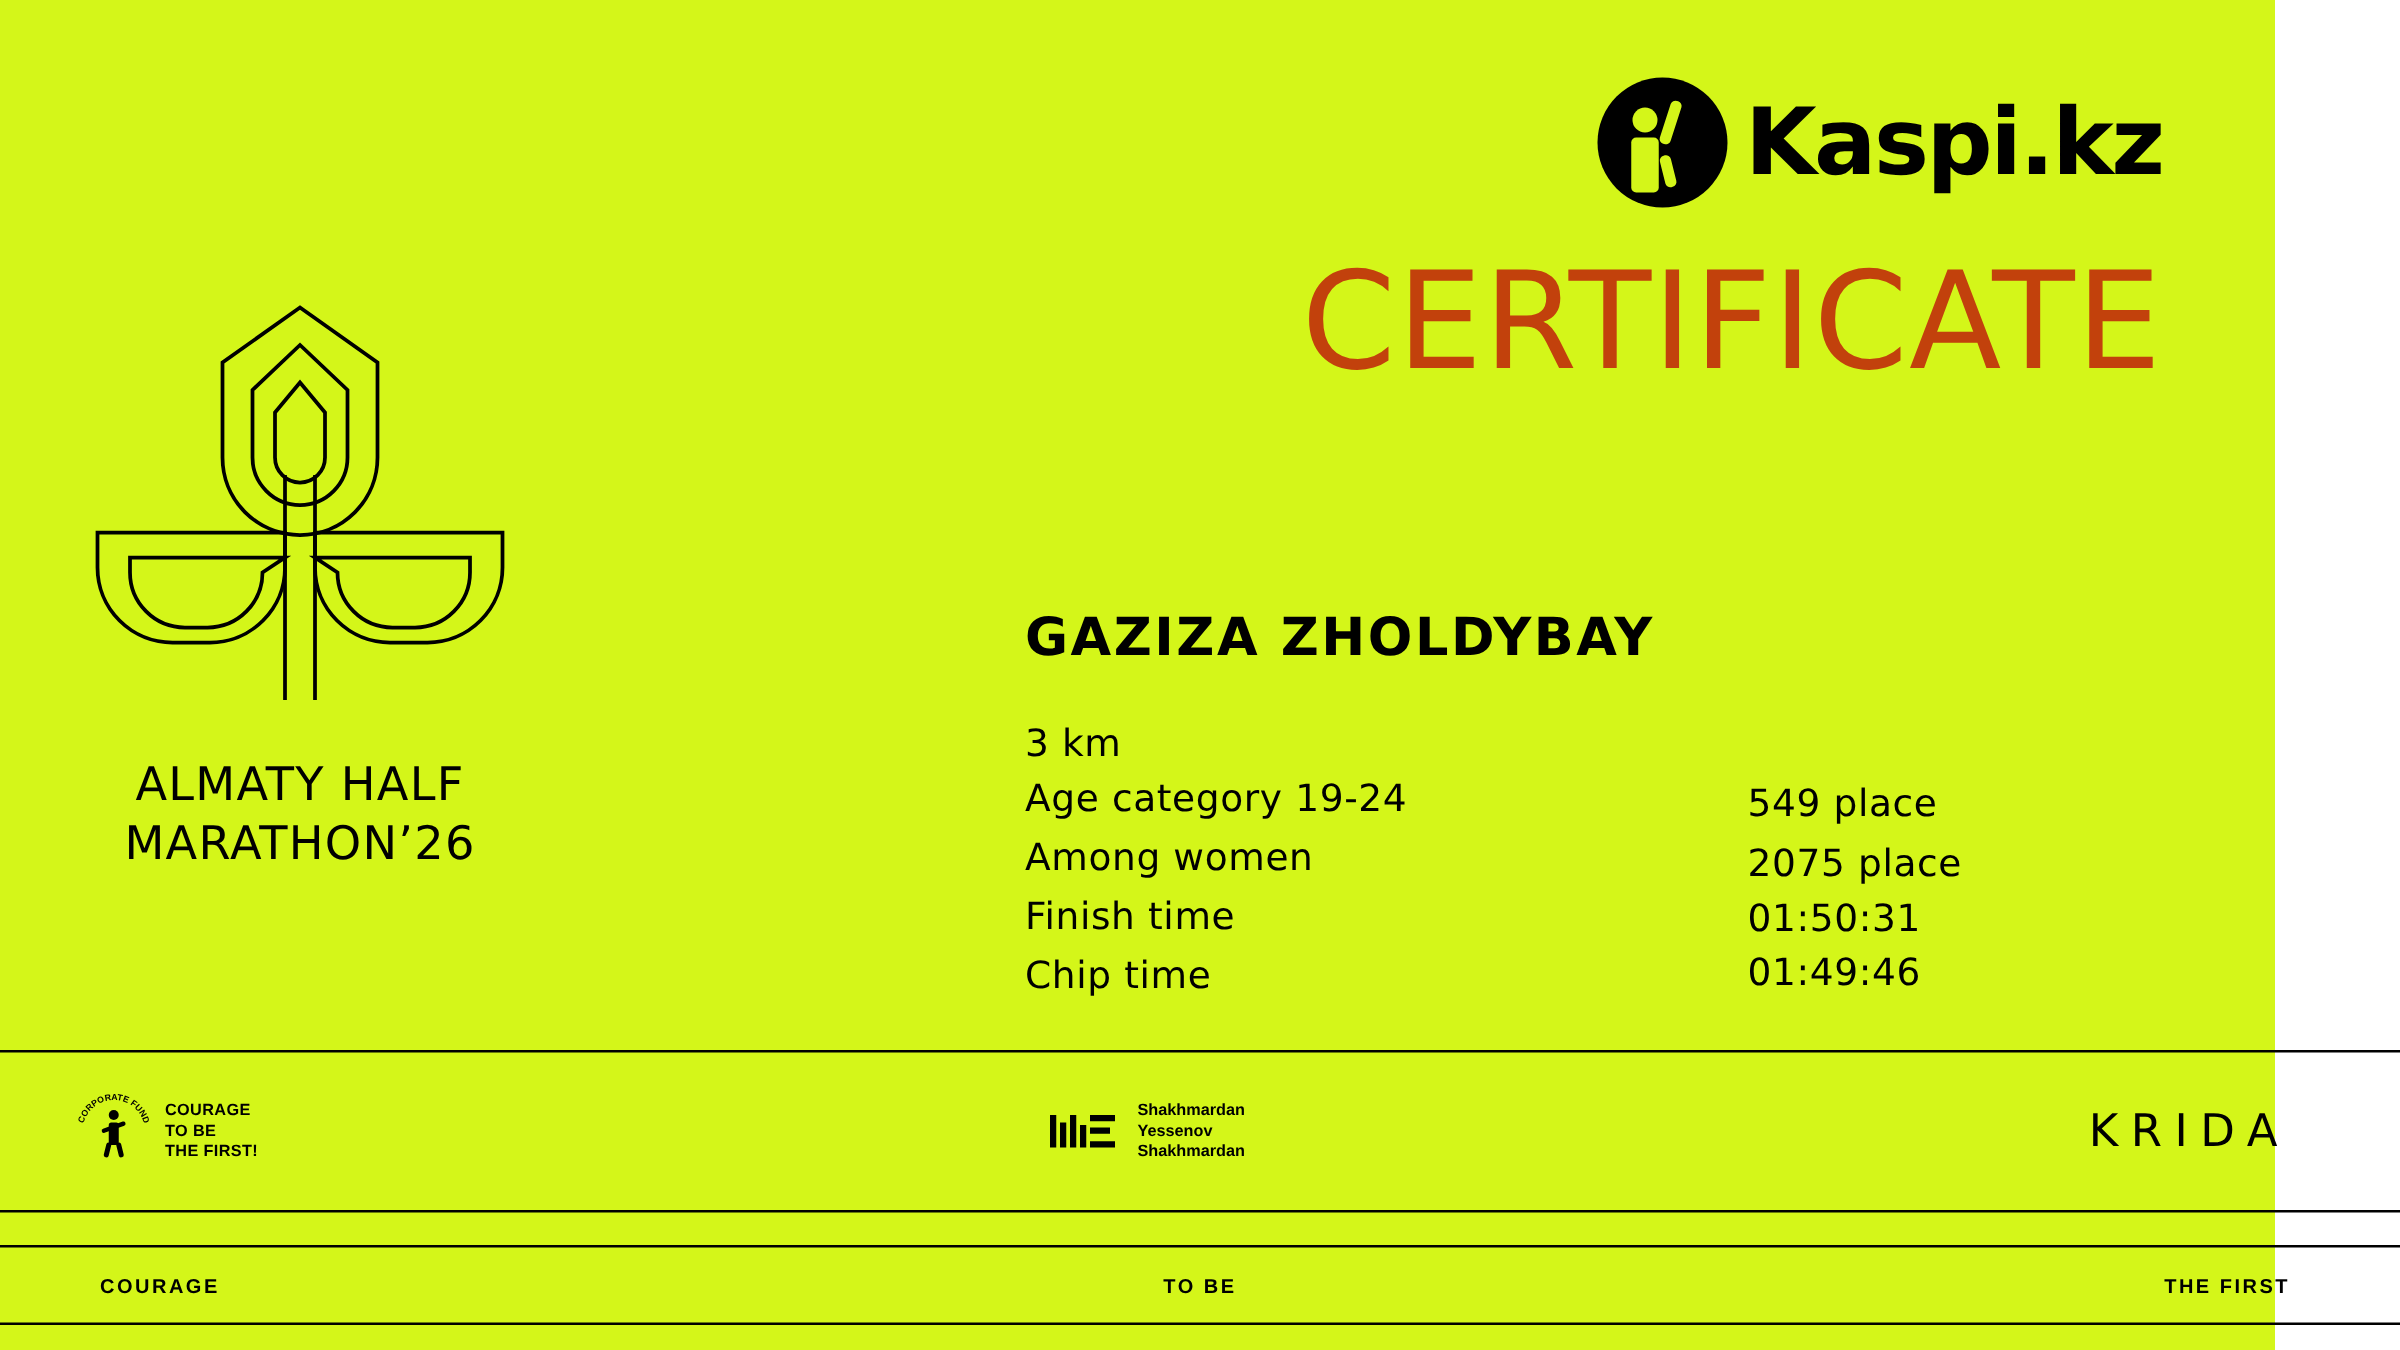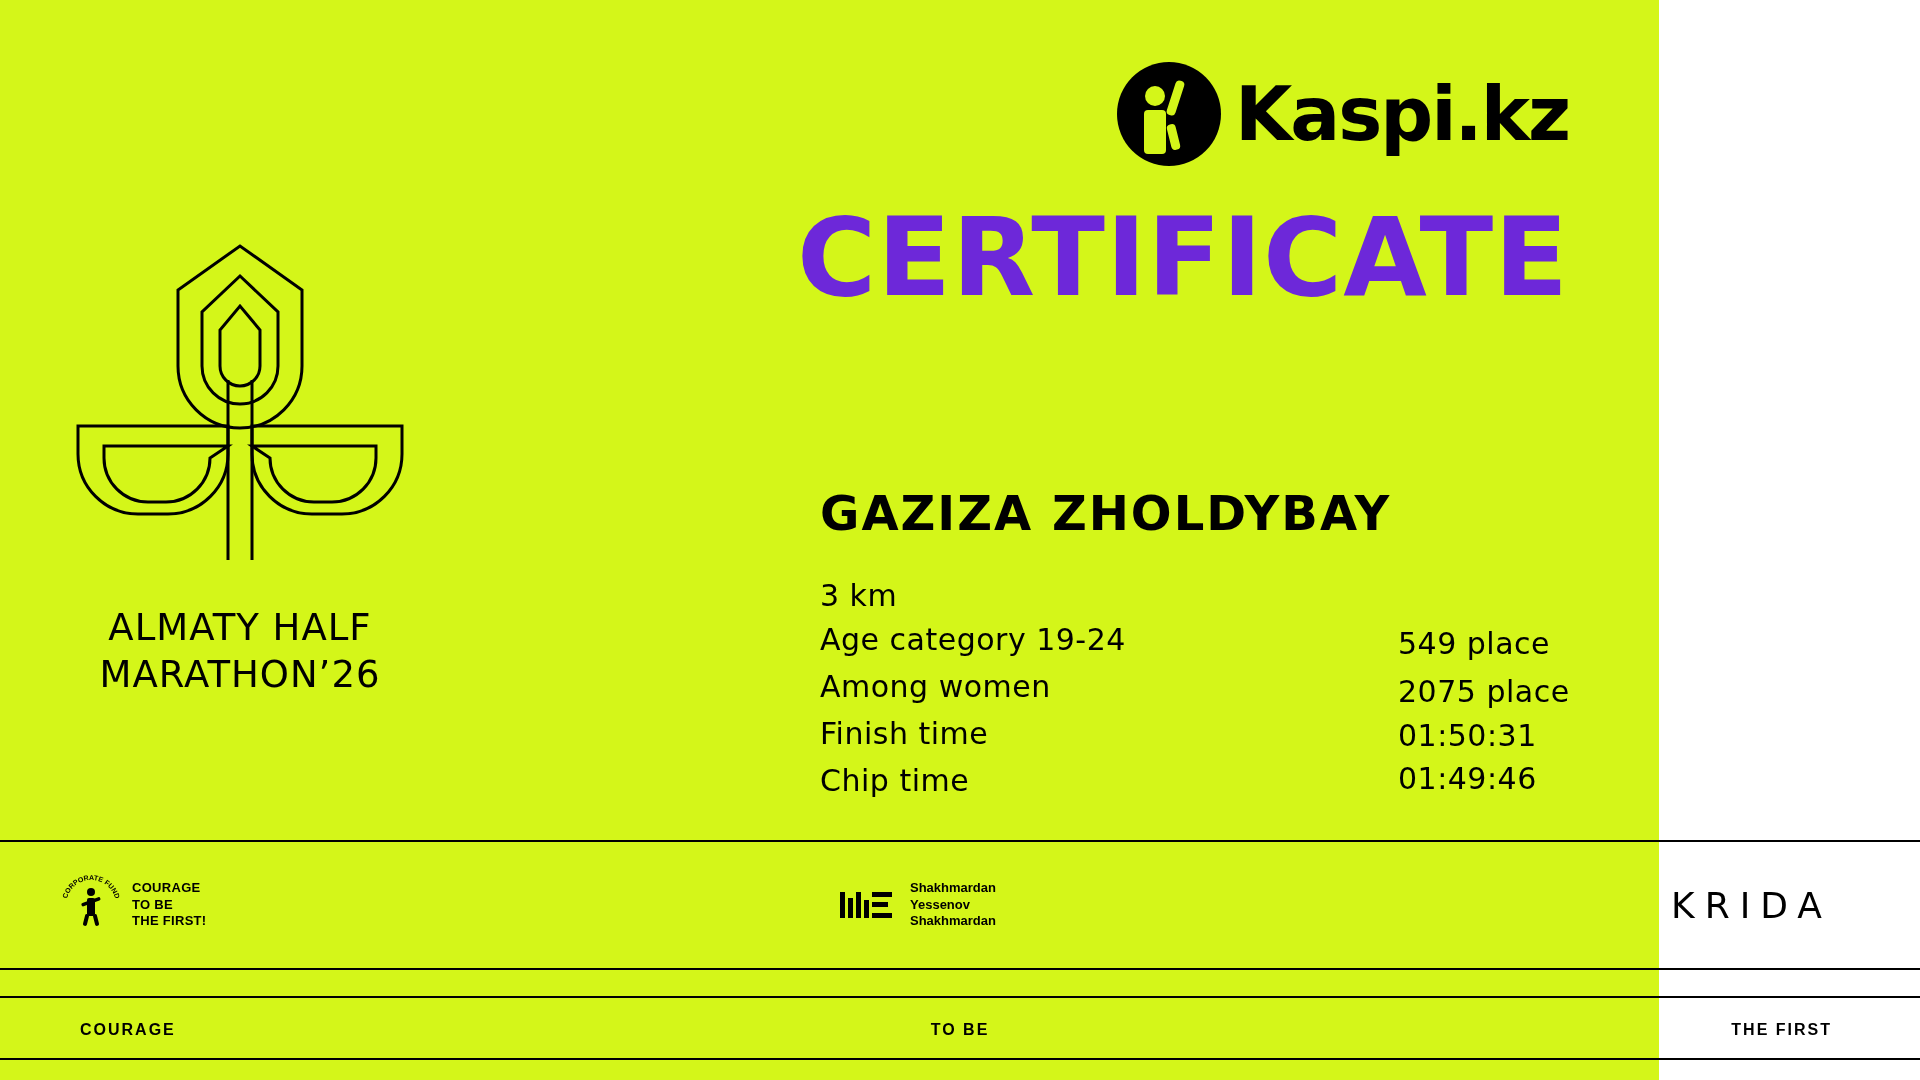--- a/index.html
+++ b/index.html
@@ -8,21 +8,21 @@
   }
   body {
     width: 1920px;
     height: 1080px;
     background: #ffffff;
     font-family: "Liberation Sans", sans-serif;
     overflow: hidden;
   }
   #cert {
     position: relative;
-    width: 1659px;
+    width: 1820px;
     height: 1080px;
     background: #d4f619;
     box-sizing: border-box;
   }
 
   
   .kaspi {
     position: absolute;
     top: 62px;
     right: 90px;
@@ -89,32 +89,32 @@
     width: 360px;
   }
 
   
   .cert-title {
     position: absolute;
     top: 258px;
     right: 90px;
     font-family: "DejaVu Sans", sans-serif;
     font-size: 108px;
-    font-weight: 700;
+    font-weight: 400;
     letter-spacing: 1px;
-    color: #6d28d9;
+    color: #c2410c;
     line-height: 1;
     transform: translateY(-50%);
   }
   .athlete {
     position: absolute;
     left: 820px;
     top: 485px;
     font-family: "DejaVu Sans", sans-serif;
-    font-size: 48px;
+    font-size: 42px;
     font-weight: bold;
     letter-spacing: 2px;
     color: #000;
   }
   .details {
     position: absolute;
     left: 820px;
     top: 575px;
     width: 960px;
   }

